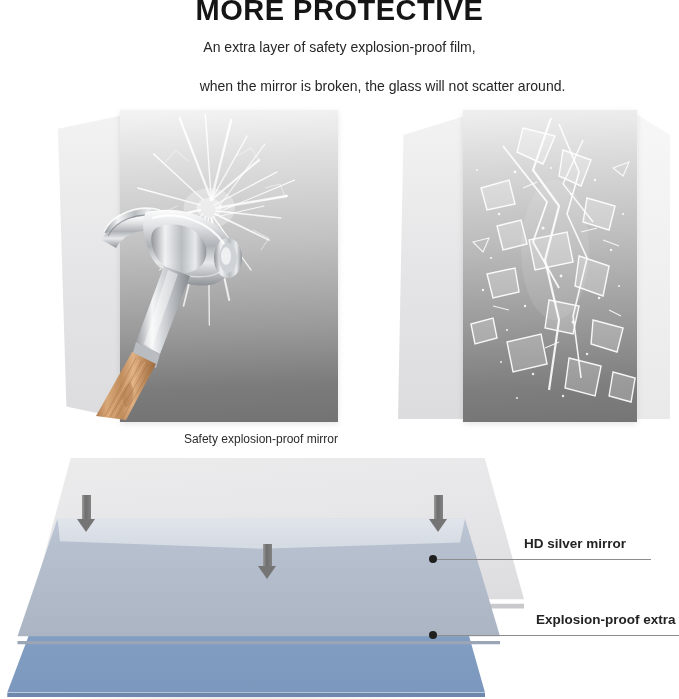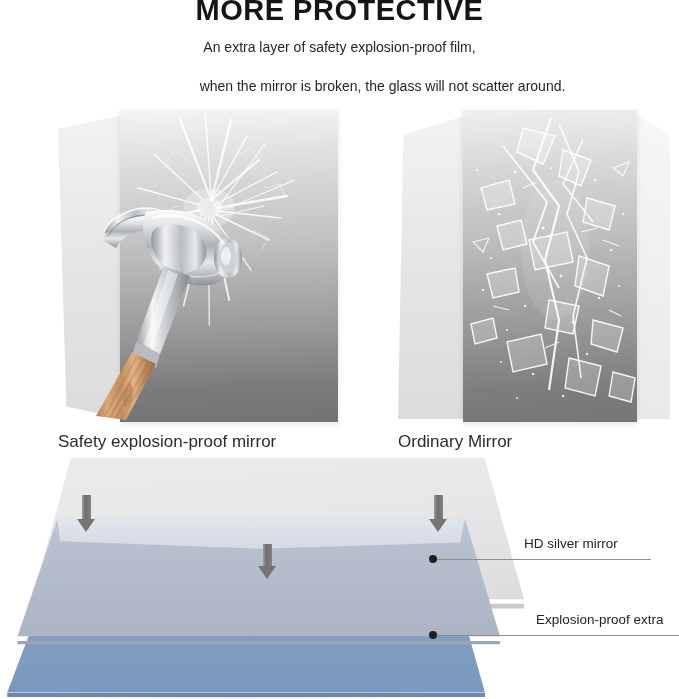--- a/index.html
+++ b/index.html
@@ -63,34 +63,34 @@
     background:linear-gradient(178deg,#f4f4f5 0%,#dfdfe0 16%,#c2c2c3 42%,#9a9a9b 70%,#7b7b7c 88%,#737374 100%);
     box-shadow:0 2px 6px rgba(0,0,0,0.10);
   }
   .panel-right .mirror{
     left:24%;width:64%;
     background:linear-gradient(178deg,#efefef 0%,#d8d8d9 18%,#bdbdbe 42%,#9a9a9b 68%,#7e7e7f 88%,#757576 100%);
     box-shadow:0 2px 6px rgba(0,0,0,0.10);
   }
 
   .panel-caption{
-    position:absolute;width:100%;text-align:left;
-    font-size:17px;color:#2b2b2b;
+    position:absolute;width:100%;text-align:right;
+    font-size:12px;color:#2b2b2b;
   }
   .panel-left .panel-caption{top:322px;}
   .panel-right .panel-caption{top:322px;}
 
   
   .crack-svg{position:absolute;left:0;top:0;width:100%;height:100%;pointer-events:none;}
 
   
   .hammer{position:absolute;left:28px;top:60px;width:190px;height:250px;}
 
   
-  .layers{position:absolute;left:0;top:455px;width:548px;height:244px;}
+  .layers{position:absolute;left:0;top:455px;width:548px;height:244px;font-weight:bold;}
   .sheet{position:absolute;}
 
   .sheet-top{
     left:0px;top:0px;width:524px;height:155px;
     background:linear-gradient(175deg,#ebebec 0%,#e6e6e8 40%,#dfdfe2 75%,#d9d9dc 100%);
     clip-path:polygon(13.5% 2%, 92.5% 2%, 100% 93%, 6.2% 93%);
     opacity:0.95;
   }
   .sheet-top-edge{
     left:0px;top:0px;width:524px;height:160px;
@@ -349,21 +349,20 @@
             <circle cx="38" cy="252" r="1.0"></circle>
           <circle cx="160" cy="104" r="1.1"></circle>
             <circle cx="14" cy="60" r="1.0"></circle>
           <circle cx="100" cy="286" r="1.2"></circle>
             <circle cx="54" cy="288" r="1.0"></circle>
         </g>
 
         <ellipse cx="92" cy="140" rx="34" ry="70" fill="#ffffff" opacity="0.10"></ellipse>
       </svg>
     </div>
-    <div class="panel-caption">Ordinary Mirror</div>
   </div>
 
   <div class="layers">
     <div class="sheet sheet-shadow"></div>
 
     <div class="sheet sheet-bot"></div>
     <div class="sheet sheet-bot-edge"></div>
 
     <div class="sheet sheet-top"></div>
     <div class="sheet sheet-top-edge"></div>

